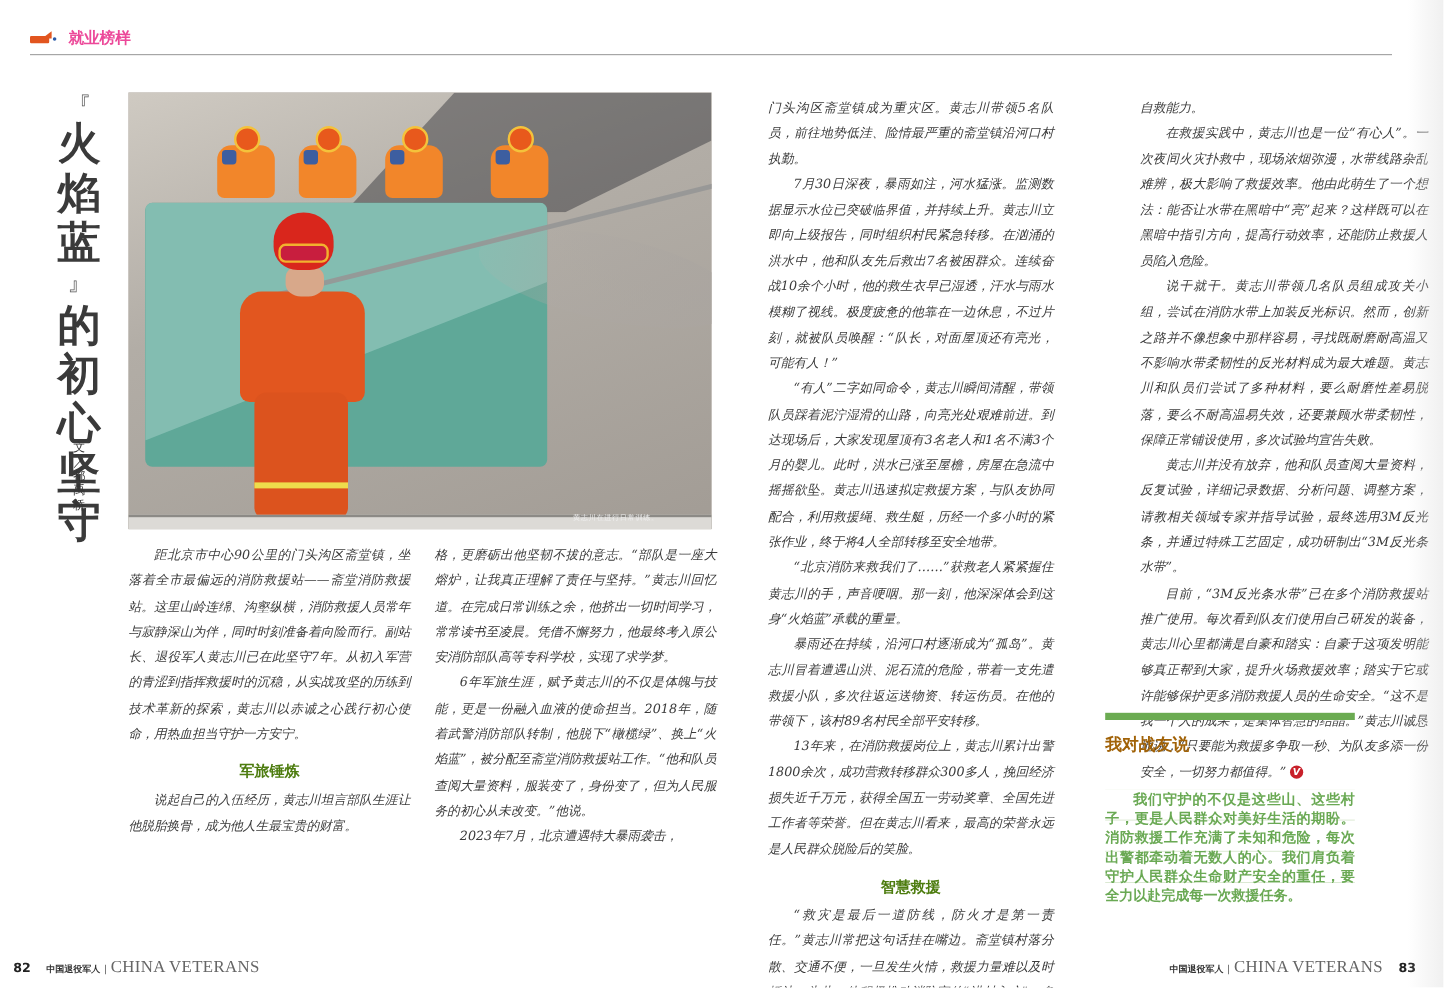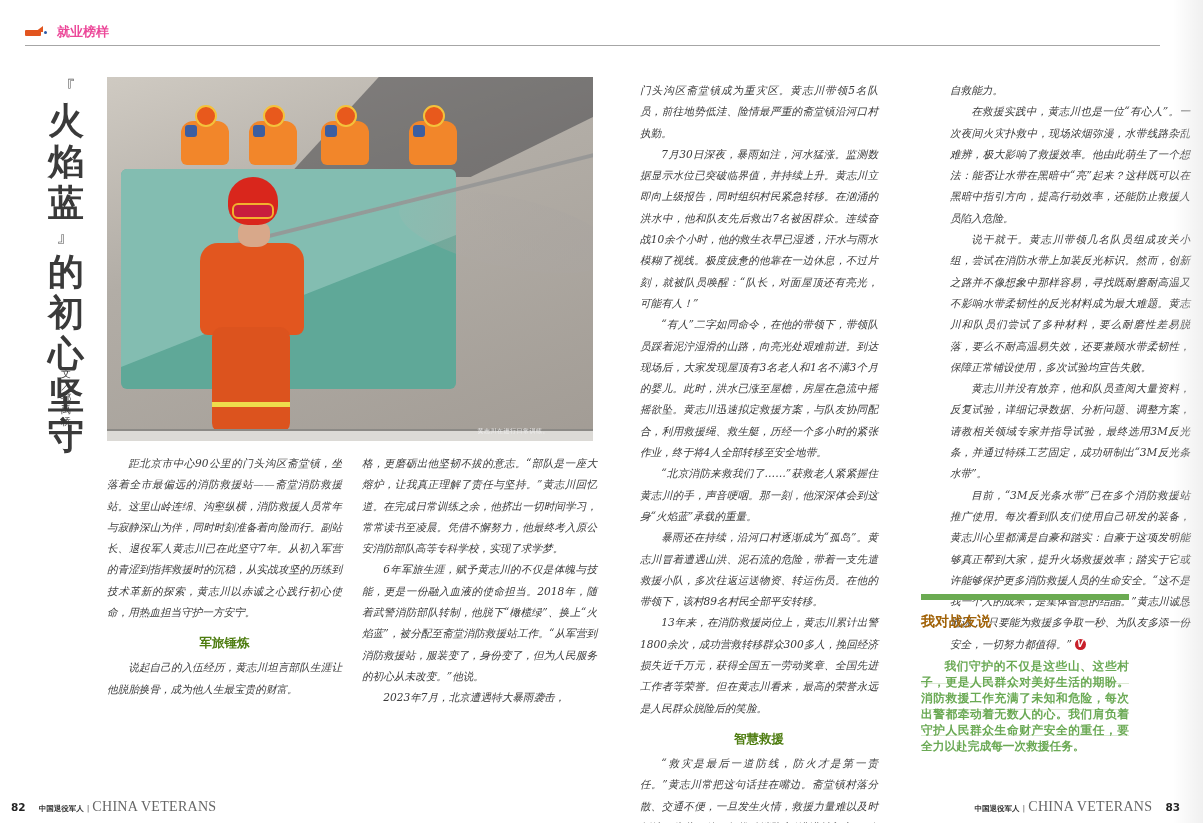--- a/index.html
+++ b/index.html
@@ -134,28 +134,28 @@
 </div>
 
 <div class="col c1">
   <p>距北京市中心90公里的门头沟区斋堂镇，坐落着全市最偏远的消防救援站——斋堂消防救援站。这里山岭连绵、沟壑纵横，消防救援人员常年与寂静深山为伴，同时时刻准备着向险而行。副站长、退役军人黄志川已在此坚守7年。从初入军营的青涩到指挥救援时的沉稳，从实战攻坚的历练到技术革新的探索，黄志川以赤诚之心践行初心使命，用热血担当守护一方安宁。</p>
   <h3>军旅锤炼</h3>
   <p>说起自己的入伍经历，黄志川坦言部队生涯让他脱胎换骨，成为他人生最宝贵的财富。</p>
 </div>
 
 <div class="col c2">
   <p class="noindent">格，更磨砺出他坚韧不拔的意志。“部队是一座大熔炉，让我真正理解了责任与坚持。”黄志川回忆道。在完成日常训练之余，他挤出一切时间学习，常常读书至凌晨。凭借不懈努力，他最终考入原公安消防部队高等专科学校，实现了求学梦。</p>
-  <p>6年军旅生涯，赋予黄志川的不仅是体魄与技能，更是一份融入血液的使命担当。2018年，随着武警消防部队转制，他脱下“橄榄绿”、换上“火焰蓝”，被分配至斋堂消防救援站工作。“从军营到消防救援站，服装变了，身份变了，但为人民服务的初心从未改变。”他说。</p>
+  <p>6年军旅生涯，赋予黄志川的不仅是体魄与技能，更是一份融入血液的使命担当。2018年，随着武警消防部队转制，他脱下“橄榄绿”、换上“火焰蓝”，被分配至斋堂消防救援站工作。“他和队员查阅大量资料，服装变了，身份变了，但为人民服务的初心从未改变。”他说。</p>
   <p>2023年7月，北京遭遇特大暴雨袭击，</p>
 </div>
 
 <div class="col c3">
   <p class="noindent">门头沟区斋堂镇成为重灾区。黄志川带领5名队员，前往地势低洼、险情最严重的斋堂镇沿河口村执勤。</p>
   <p>7月30日深夜，暴雨如注，河水猛涨。监测数据显示水位已突破临界值，并持续上升。黄志川立即向上级报告，同时组织村民紧急转移。在汹涌的洪水中，他和队友先后救出7名被困群众。连续奋战10余个小时，他的救生衣早已湿透，汗水与雨水模糊了视线。极度疲惫的他靠在一边休息，不过片刻，就被队员唤醒：“队长，对面屋顶还有亮光，可能有人！”</p>
-  <p>“有人”二字如同命令，在他的带领下，带领队员踩着泥泞湿滑的山路，向亮光处艰难前进。到达现场后，大家发现屋顶有3名老人和1名不满3个月的婴儿。此时，洪水已涨至屋檐，房屋在急流中摇摇欲坠。黄志川迅速拟定救援方案，与队友协同配合，利用救援绳、救生艇，历经一个多小时的紧张作业，终于将4人全部转移至安全地带。</p>
+  <p>“有人”二字如同命令，黄志川瞬间清醒，带领队员踩着泥泞湿滑的山路，向亮光处艰难前进。到达现场后，大家发现屋顶有3名老人和1名不满3个月的婴儿。此时，洪水已涨至屋檐，房屋在急流中摇摇欲坠。黄志川迅速拟定救援方案，与队友协同配合，利用救援绳、救生艇，历经一个多小时的紧张作业，终于将4人全部转移至安全地带。</p>
   <p>“北京消防来救我们了……”获救老人紧紧握住黄志川的手，声音哽咽。那一刻，他深深体会到这身“火焰蓝”承载的重量。</p>
   <p>暴雨还在持续，沿河口村逐渐成为“孤岛”。黄志川冒着遭遇山洪、泥石流的危险，带着一支先遣救援小队，多次往返运送物资、转运伤员。在他的带领下，该村89名村民全部平安转移。</p>
   <p>13年来，在消防救援岗位上，黄志川累计出警1800余次，成功营救转移群众300多人，挽回经济损失近千万元，获得全国五一劳动奖章、全国先进工作者等荣誉。但在黄志川看来，最高的荣誉永远是人民群众脱险后的笑脸。</p>
   <h3>智慧救援</h3>
   <p>“救灾是最后一道防线，防火才是第一责任。”黄志川常把这句话挂在嘴边。斋堂镇村落分散、交通不便，一旦发生火情，救援力量难以及时抵达。为此，他积极推动消防宣传“进村入户”，多年来深入学校、企业、工地开展培训超1000小时，覆盖3万余人次，排查整改隐患300多处。他还组织开展“一警六员”实操实训150余场次，切实提升了辖区群众的自防</p>
 </div>
 
 <div class="col c4">
   <p class="noindent">自救能力。</p>
   <p>在救援实践中，黄志川也是一位“有心人”。一次夜间火灾扑救中，现场浓烟弥漫，水带线路杂乱难辨，极大影响了救援效率。他由此萌生了一个想法：能否让水带在黑暗中“亮”起来？这样既可以在黑暗中指引方向，提高行动效率，还能防止救援人员陷入危险。</p>

